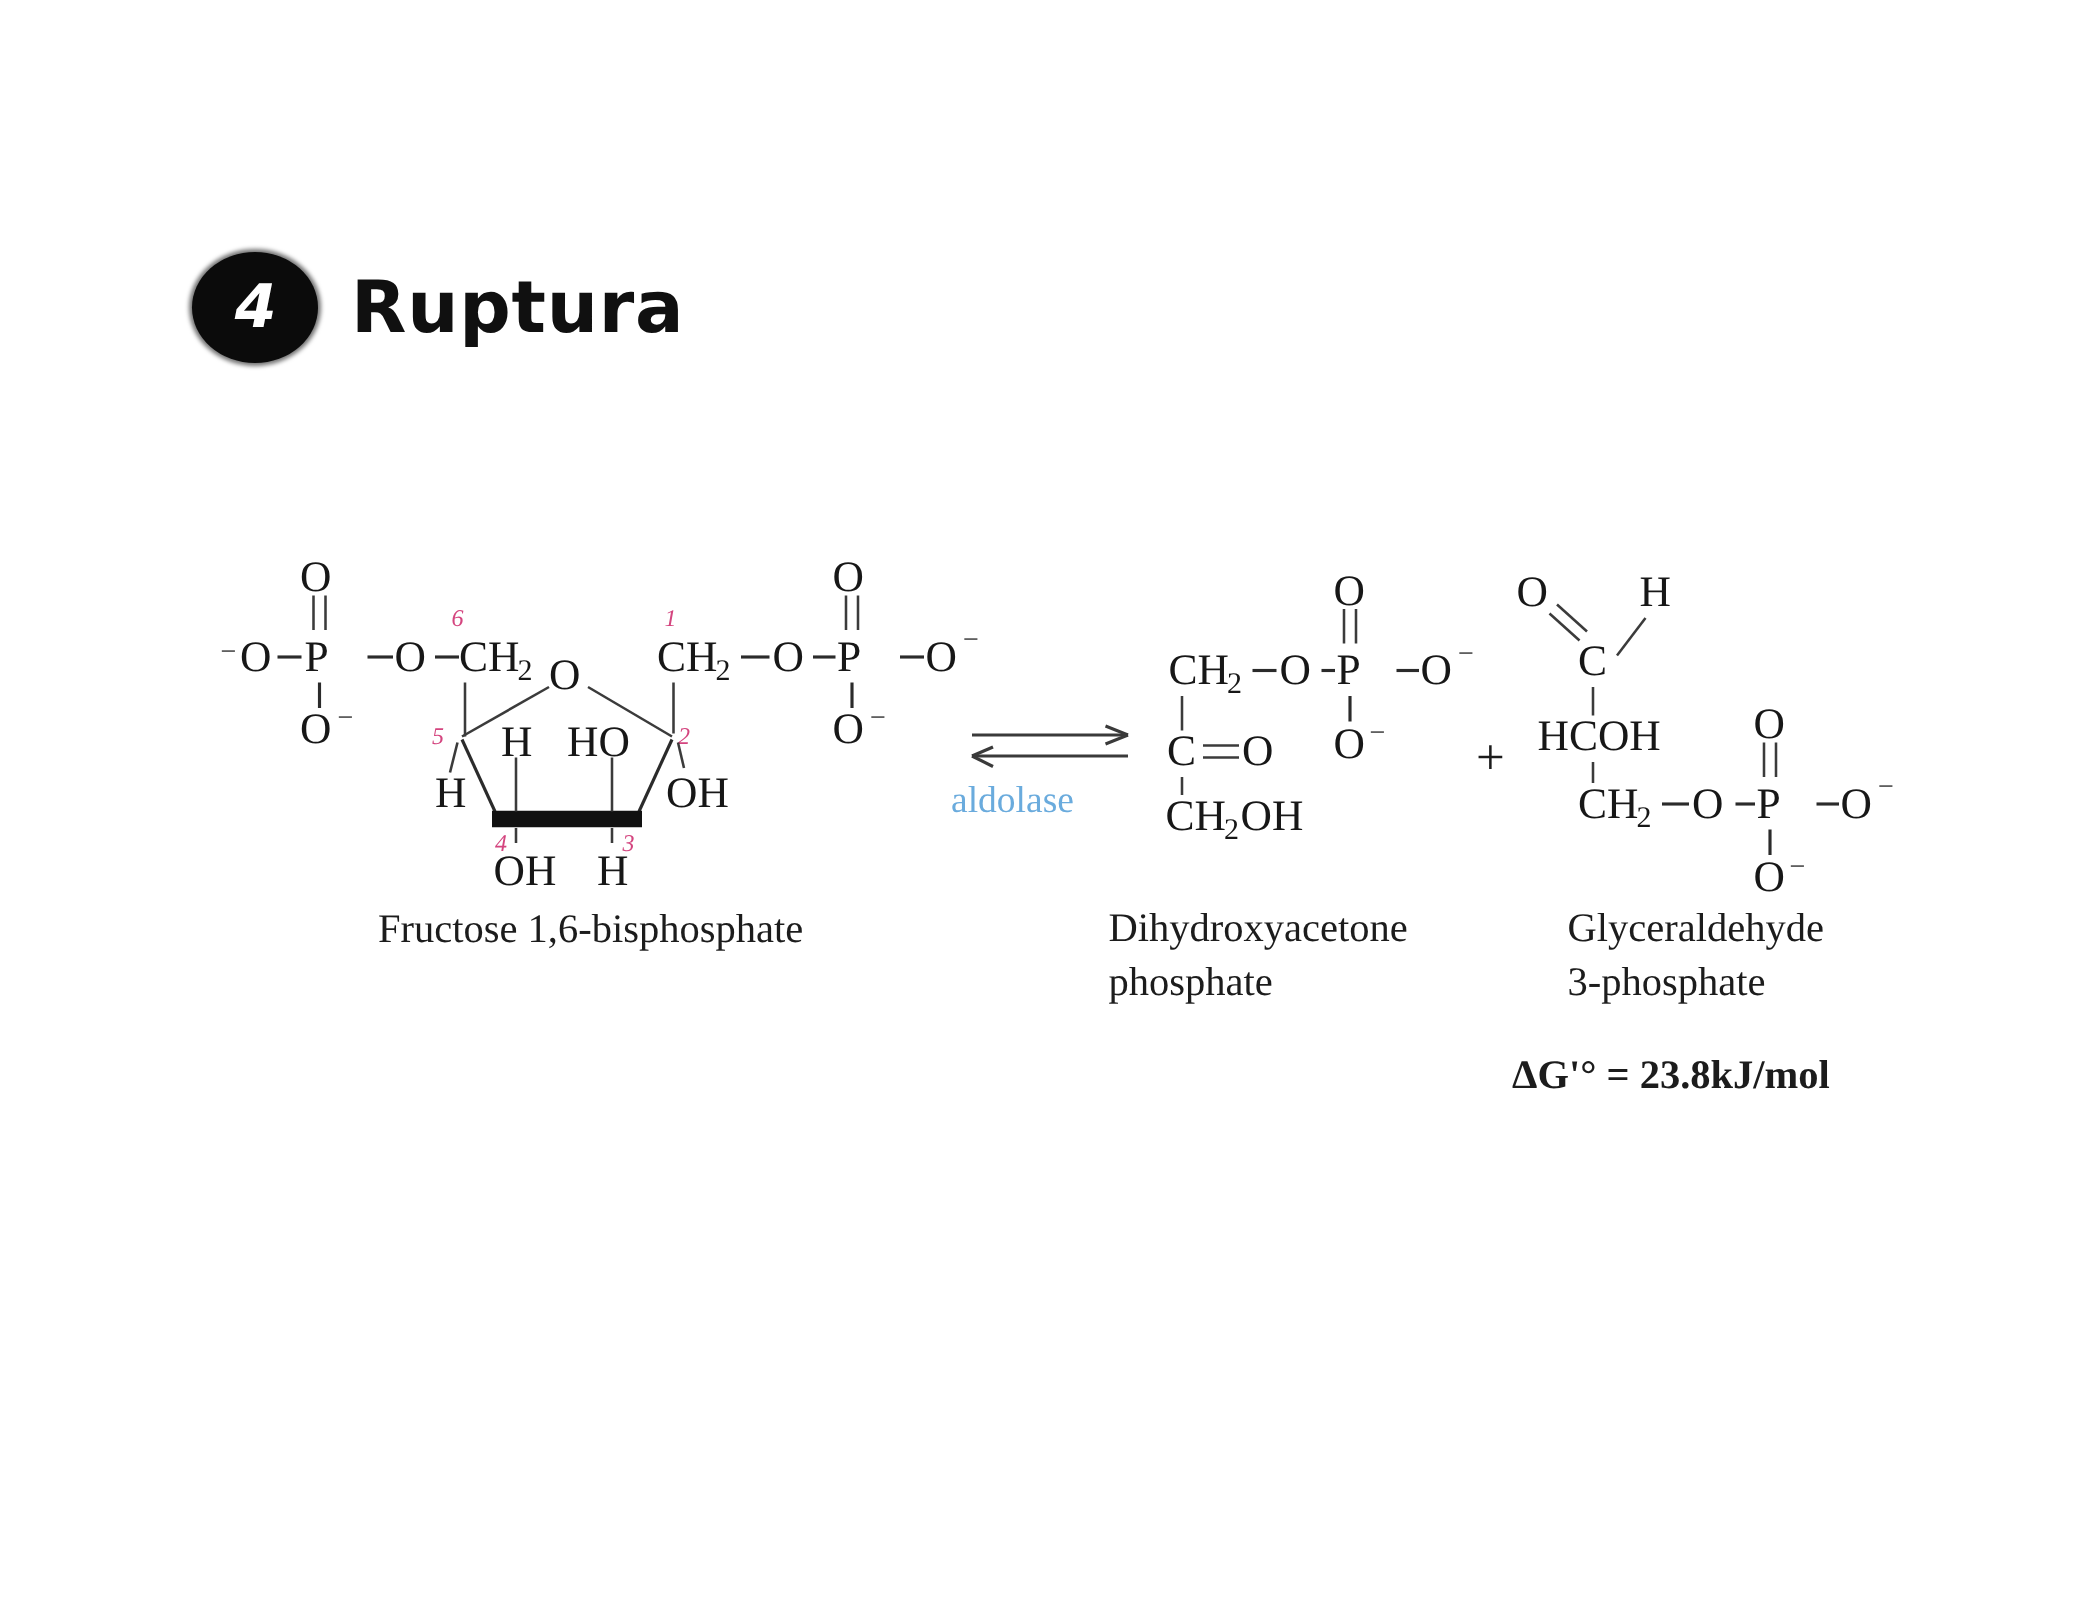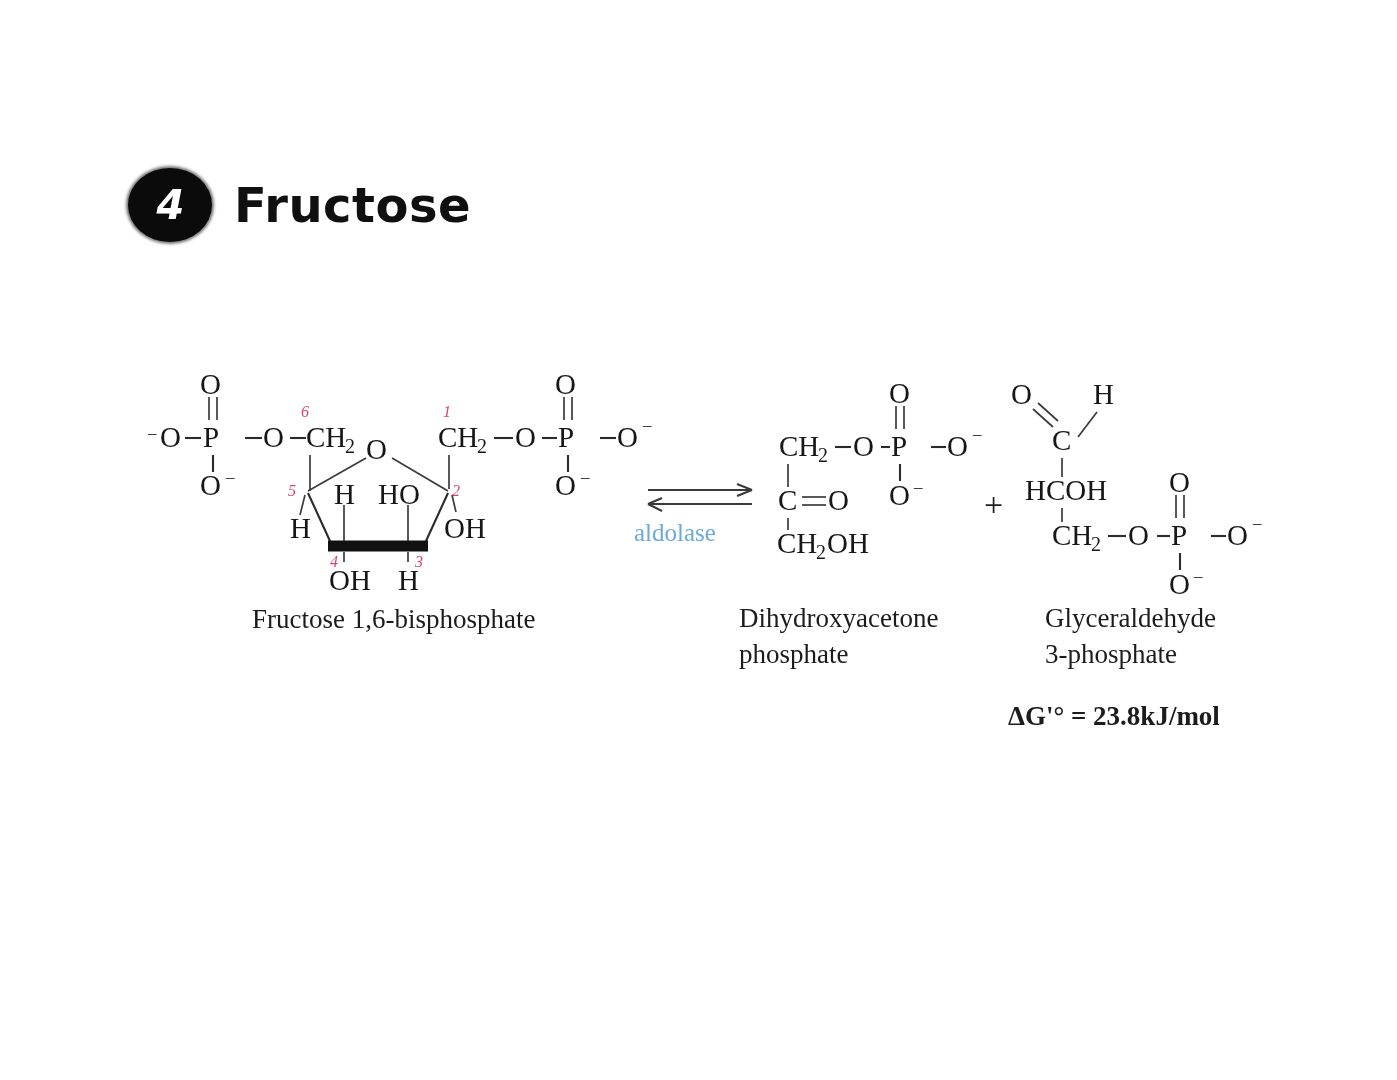--- a/index.html
+++ b/index.html
@@ -70,21 +70,21 @@
   .enzyme    { font-size: 25px; fill: #6aabdd; font-family: "Liberation Serif", serif; }
   .cname     { font-size: 27px; fill: #1c1c1c; }
   .dgtext    { font-size: 27px; fill: #1c1c1c; font-weight: bold; }
   .plus      { font-size: 34px; fill: #1c1c1c; }
 </style>
 </head>
 <body>
 
 <div id="step-heading">
   <div id="step-badge">4</div>
-  <div id="step-title">Fructose</div>
+  <div id="step-title">Ruptura</div>
 </div>
 
 <div id="reaction-figure">
 <svg width="1397" height="1080" viewBox="0 0 1397 1080" xmlns="http://www.w3.org/2000/svg">
 
   <g>
 
     <g>
       <text class="sup" x="148" y="438">–</text>
       <text class="atom" x="160" y="447">O</text>

